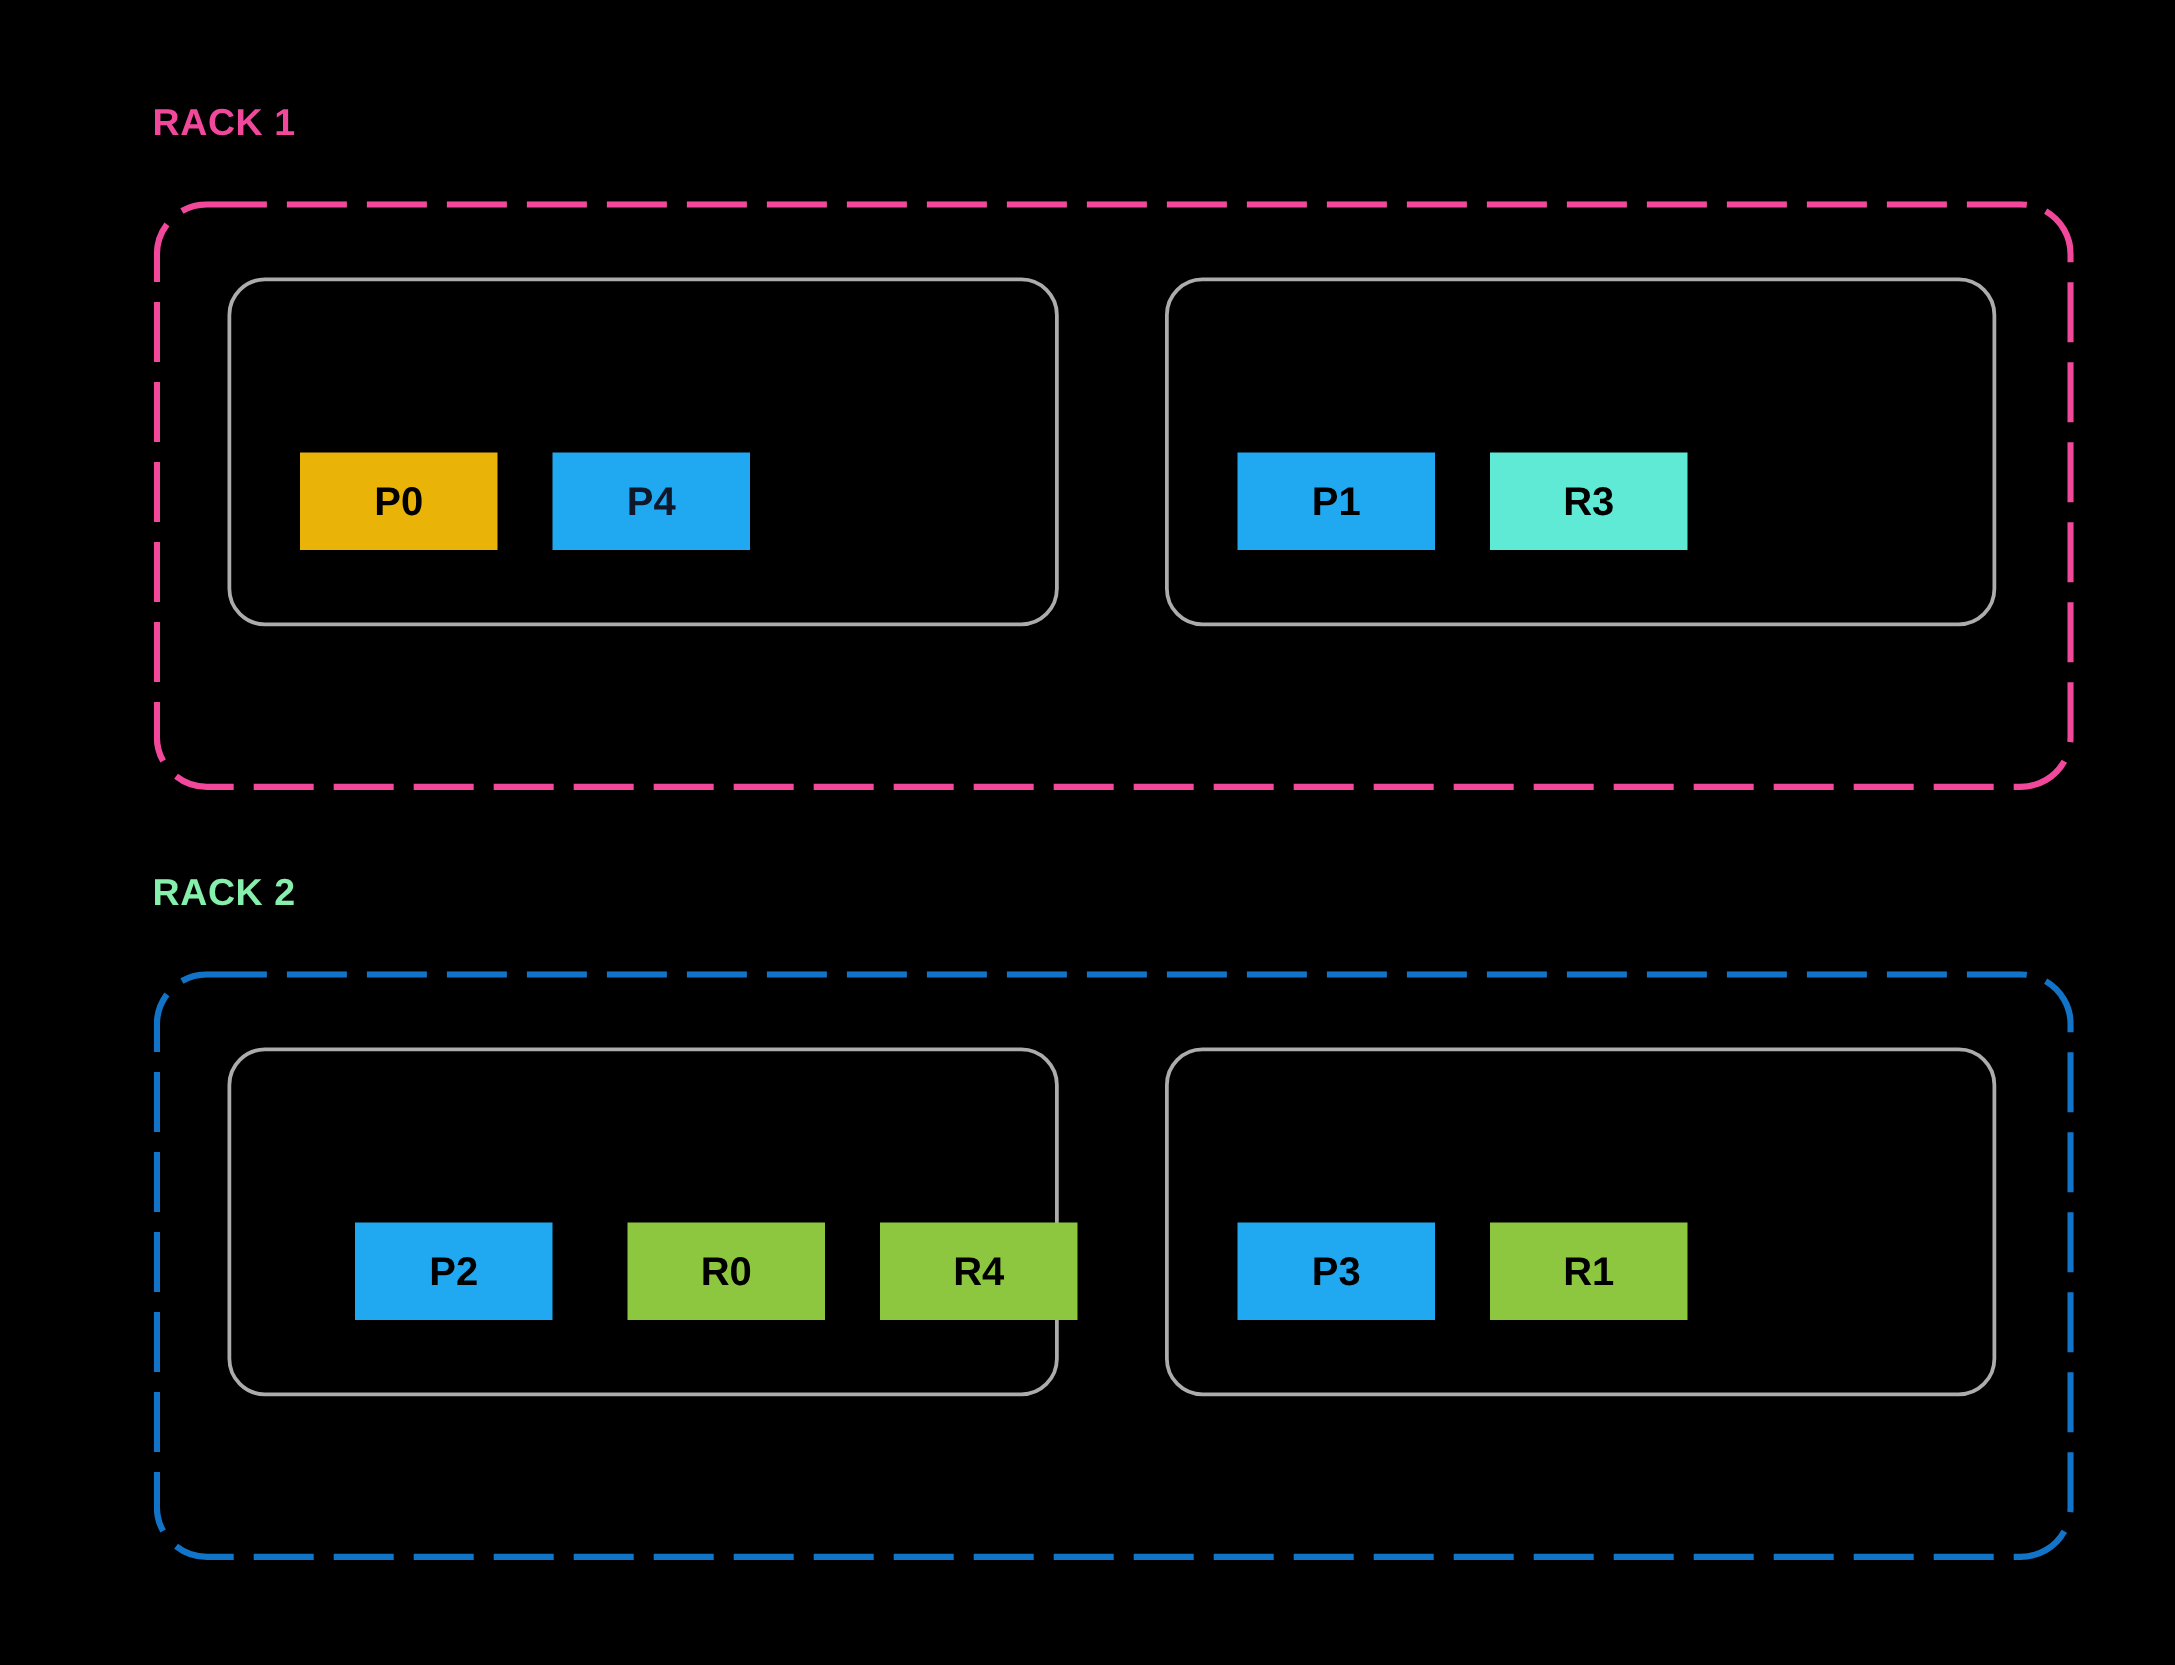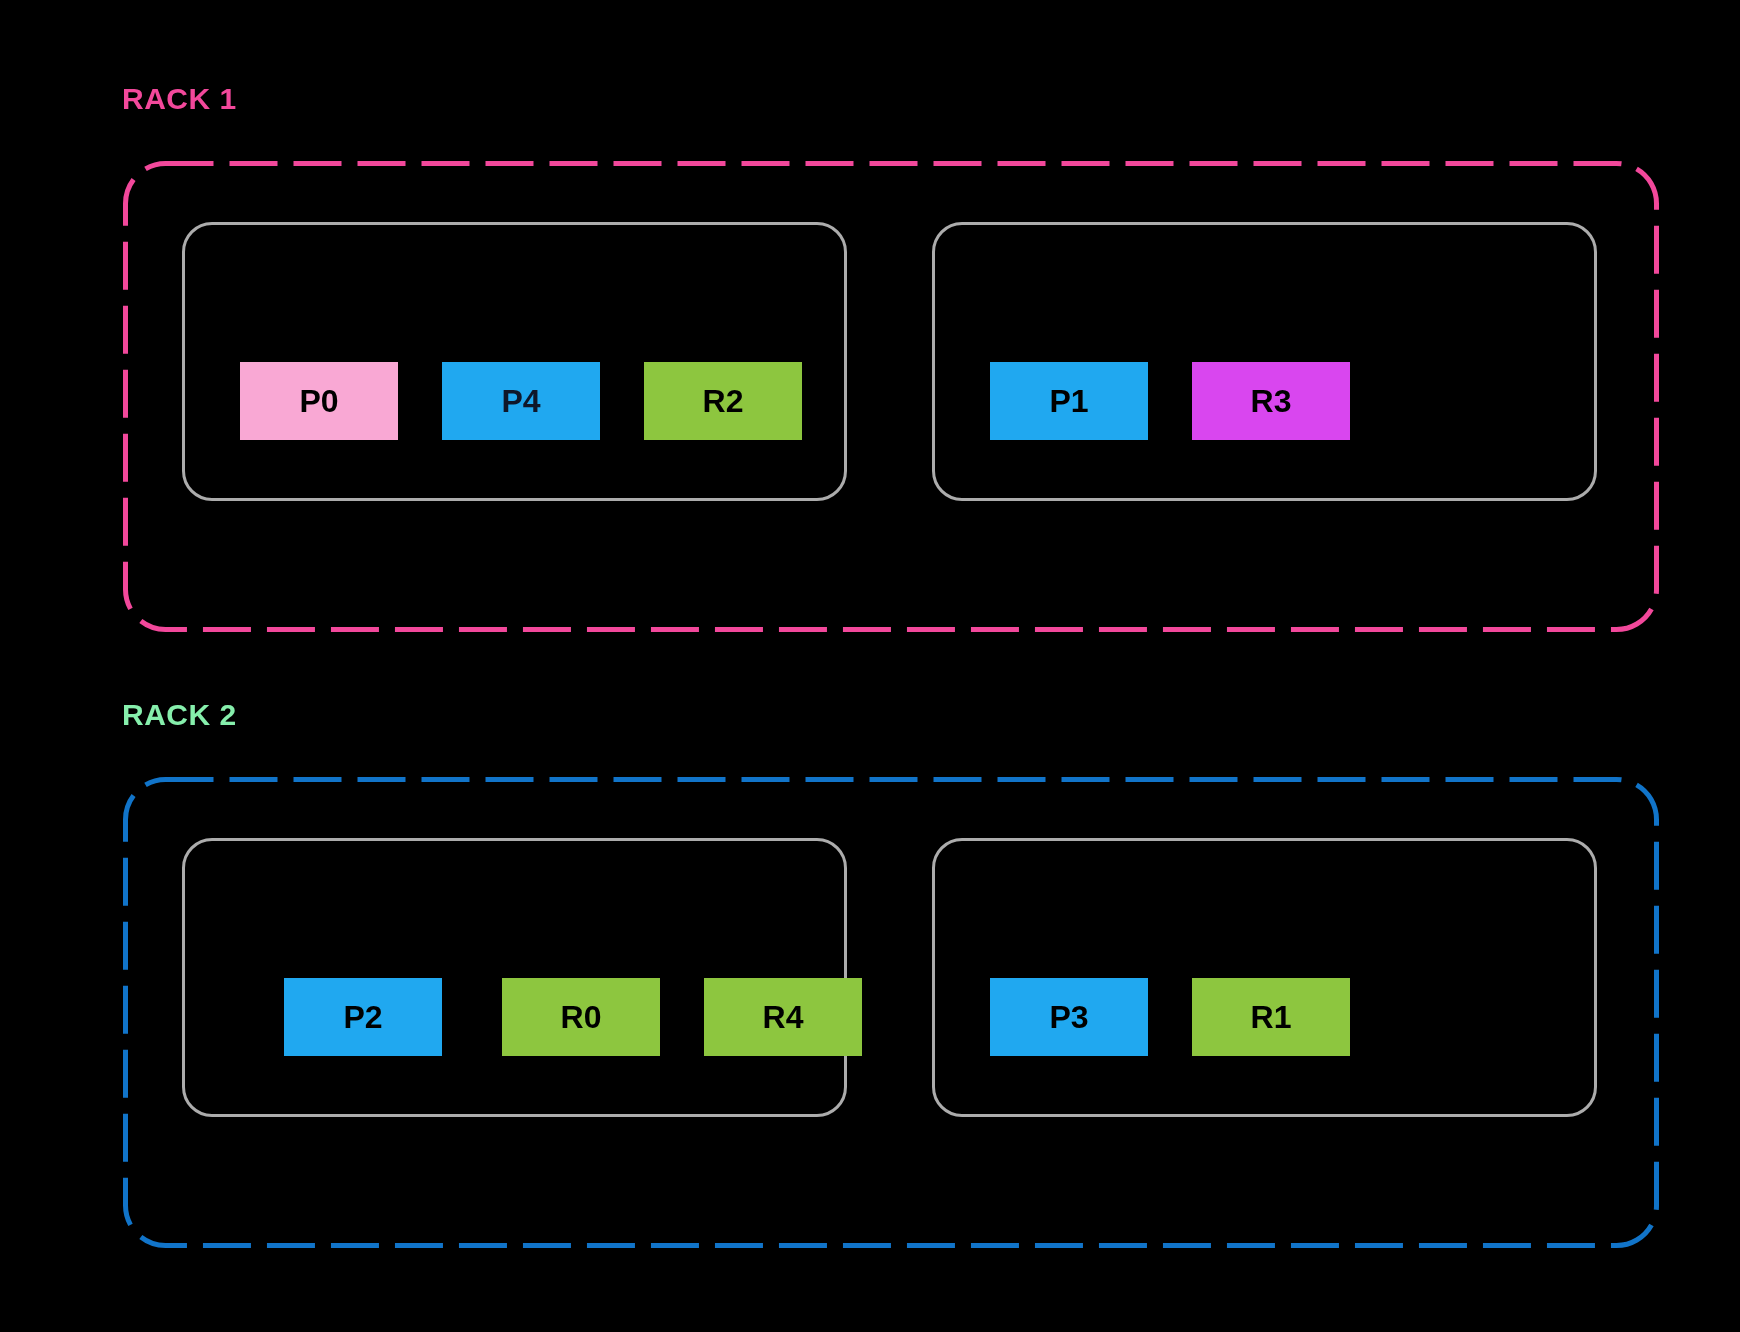--- a/index.html
+++ b/index.html
@@ -77,37 +77,34 @@
 
 <div class="canvas">
     <div class="rack-label" style="top: 84px; color: rgb(242, 72, 155);">RACK 1</div>
     <div class="rack-box" style="top: 161px;">
       <svg class="dash-border" viewBox="0 0 1536 471">
         <rect x="2.5" y="2.5" width="1531" height="466" rx="40" fill="none" stroke="#F2489B" stroke-width="5" stroke-dasharray="48 16"></rect>
       </svg>
       <div class="hosts">
         <div class="host">
           <div class="chips">
-            <div class="chip" style="background: #f9a8d4; color: rgb(0, 0, 0);">
+            <div class="chip" style="background: #eab308; color: rgb(0, 0, 0);">
               <span>P0</span>
             </div>
             <div class="chip" style="background: rgb(32, 168, 240); color: #0f172a;">
               <span>P4</span>
-            </div>
-            <div class="chip" style="background: rgb(141, 198, 63); color: rgb(0, 0, 0);">
-              <span>R2</span>
             </div>
           </div>
         </div>
         <div class="host">
           <div class="chips">
             <div class="chip" style="background: rgb(32, 168, 240); color: rgb(0, 0, 0);">
               <span>P1</span>
             </div>
-            <div class="chip" style="background: #d946ef; color: rgb(0, 0, 0);">
+            <div class="chip" style="background: #5eead4; color: rgb(0, 0, 0);">
               <span>R3</span>
             </div>
           </div>
         </div>
       </div>
     </div>
     <div class="rack-label" style="top: 700px; color: #86efac;">RACK 2</div>
     <div class="rack-box" style="top: 777px;">
       <svg class="dash-border" viewBox="0 0 1536 471">
         <rect x="2.5" y="2.5" width="1531" height="466" rx="40" fill="none" stroke="#1174C9" stroke-width="5" stroke-dasharray="48 16"></rect>

